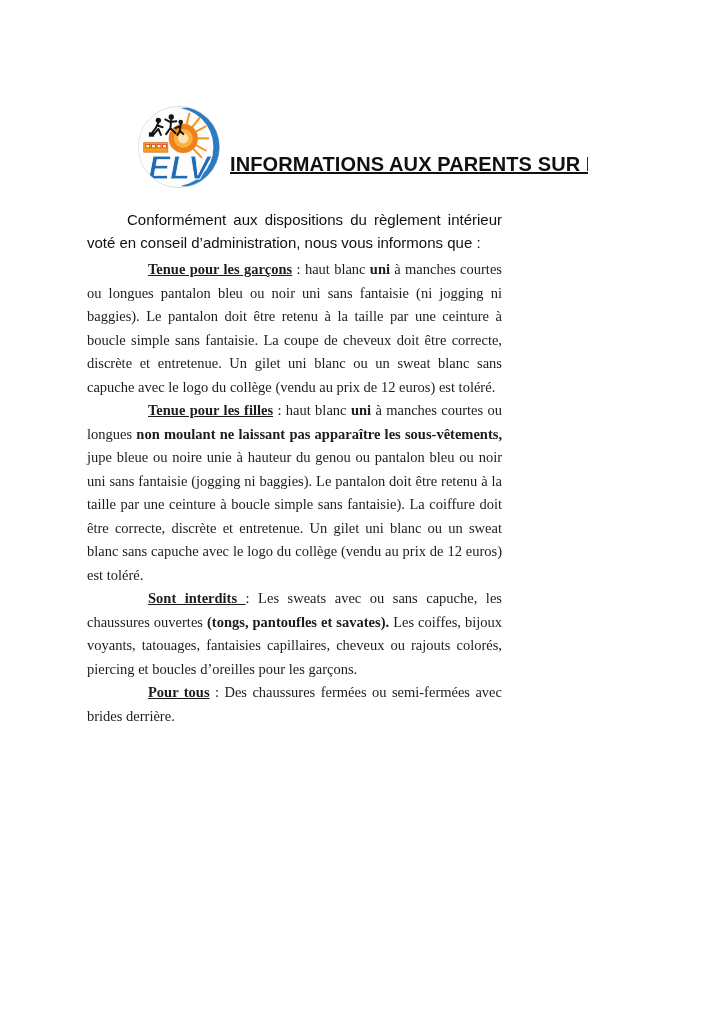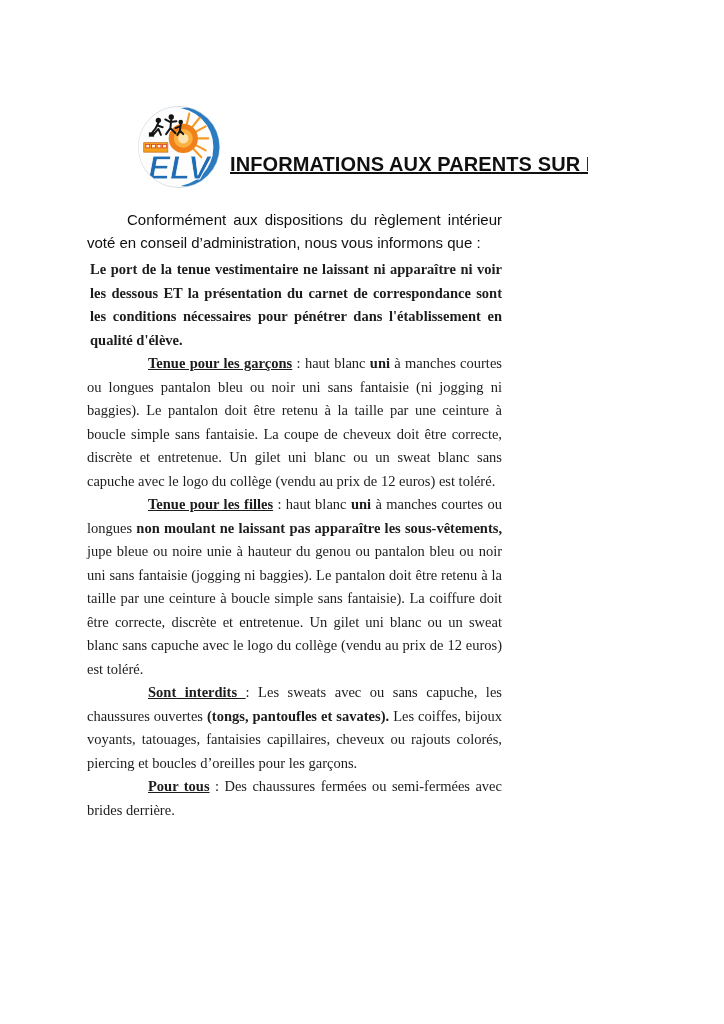--- a/index.html
+++ b/index.html
@@ -115,21 +115,20 @@
       </svg>
     </div>
 
     <h1 class="title">INFORMATIONS AUX PARENTS SUR LA TENUE VESTIMENTAIRE</h1>
   </div>
 
   <div class="body">
 
     <p class="p-sans"><span>Conformément aux dispositions du règlement intérieur voté en conseil d’administration, nous vous informons que :</span></p>
 
-    <p class="p-serif p-cond"><span class="b">Le port de la tenue vestimentaire ne laissant ni apparaître ni voir les dessous ET la présentation  du carnet de correspondance sont les conditions nécessaires pour pénétrer dans l'établissement en qualité d'élève.</span></p>
 
     <p class="p-serif indent"><span class="b u">Tenue pour les garçons</span><span> : haut blanc </span><span class="b">uni</span><span>  à  manches courtes ou longues pantalon bleu ou noir uni sans fantaisie (ni jogging ni baggies). Le pantalon doit être retenu à la taille par une ceinture à boucle simple sans fantaisie. La coupe de cheveux doit être correcte, discrète et entretenue. Un gilet uni blanc ou un sweat blanc sans capuche avec le logo du collège  (vendu au prix de 12 euros) est toléré.</span></p>
 
     <p class="p-serif indent"><span class="b u">Tenue pour les filles</span><span> : haut blanc </span><span class="b">uni</span><span>  à manches courtes ou longues </span><span class="b">non moulant  ne laissant pas apparaître les sous-vêtements,</span><span> jupe bleue ou noire unie à hauteur du genou ou pantalon bleu ou noir uni sans fantaisie (jogging ni baggies). Le pantalon doit être retenu à la taille par une ceinture à boucle simple sans fantaisie). La coiffure doit être correcte, discrète et entretenue. Un gilet uni blanc ou un sweat blanc sans capuche avec le logo du collège (vendu au prix de 12 euros) est toléré.</span></p>
 
     <p class="p-serif indent"><span class="b u">Sont interdits </span><span>: Les sweats avec ou sans capuche, les chaussures ouvertes </span><span class="b">(tongs, pantoufles et savates).</span><span> Les coiffes, bijoux voyants, tatouages, fantaisies capillaires, cheveux ou rajouts colorés, piercing et boucles d’oreilles pour les garçons.</span></p>
 
     <p class="p-serif indent"><span class="b u">Pour tous</span><span> : Des chaussures fermées ou semi-fermées avec brides derrière.</span></p>
 
   </div>

